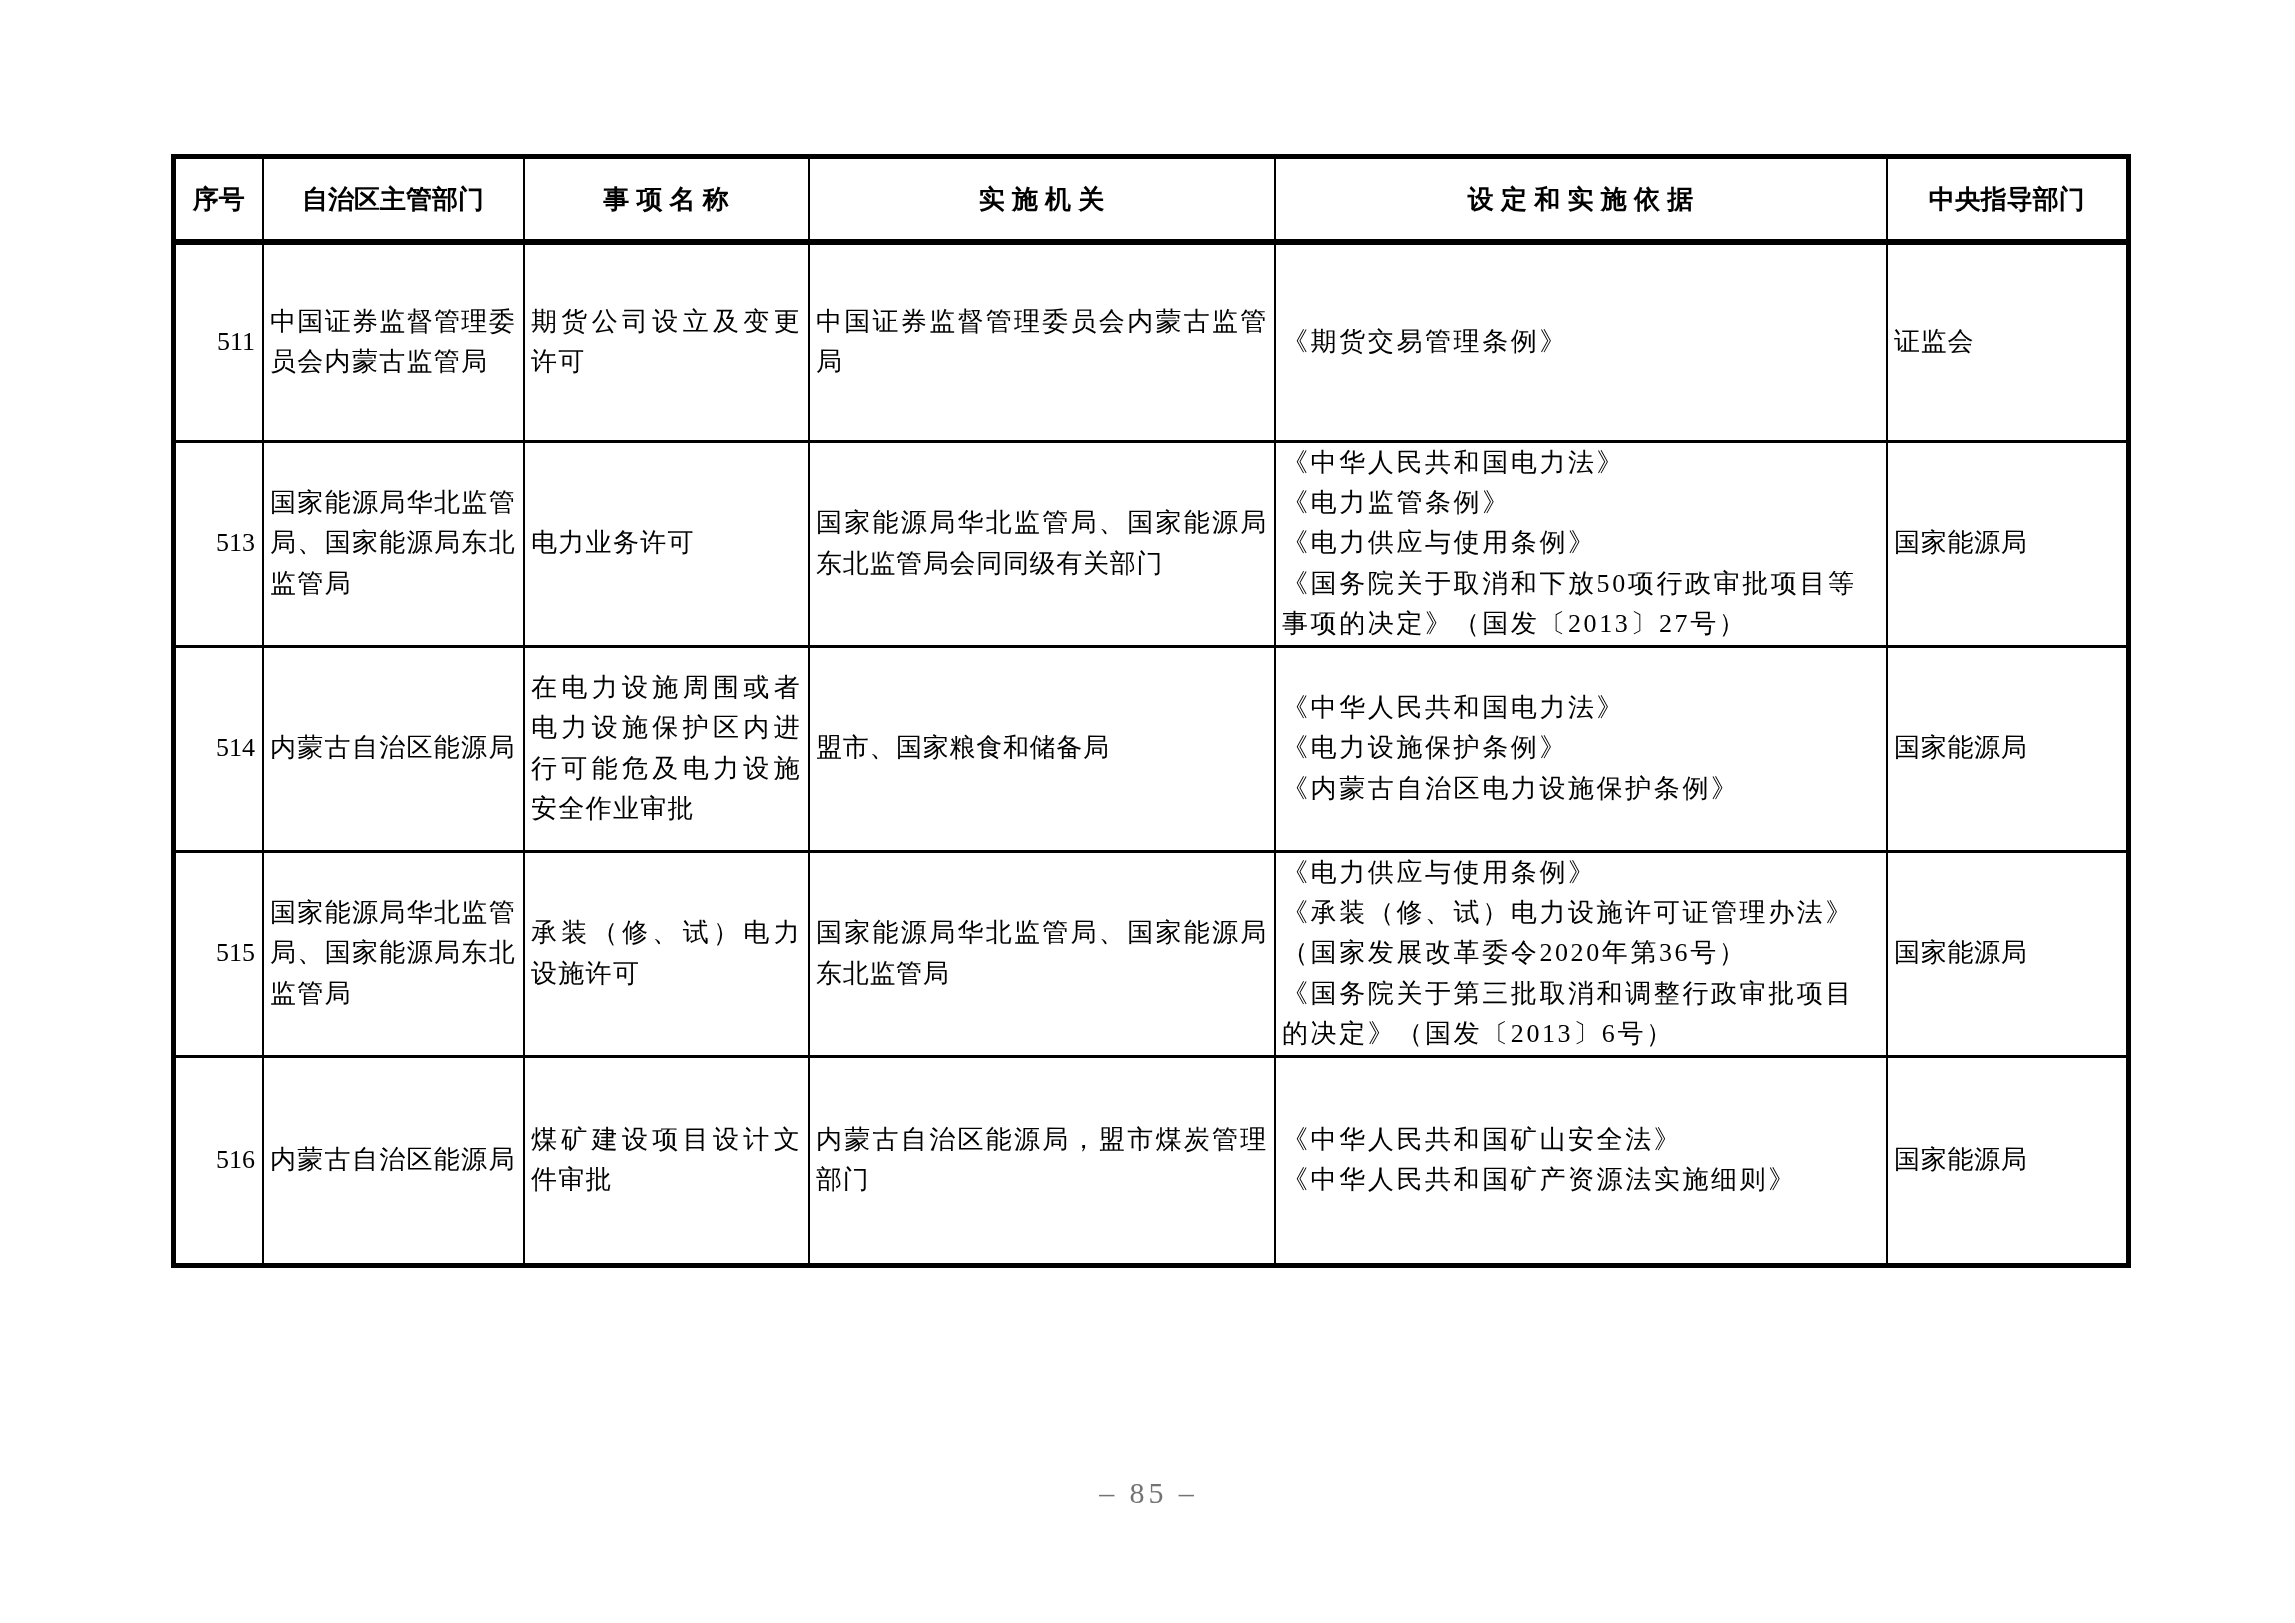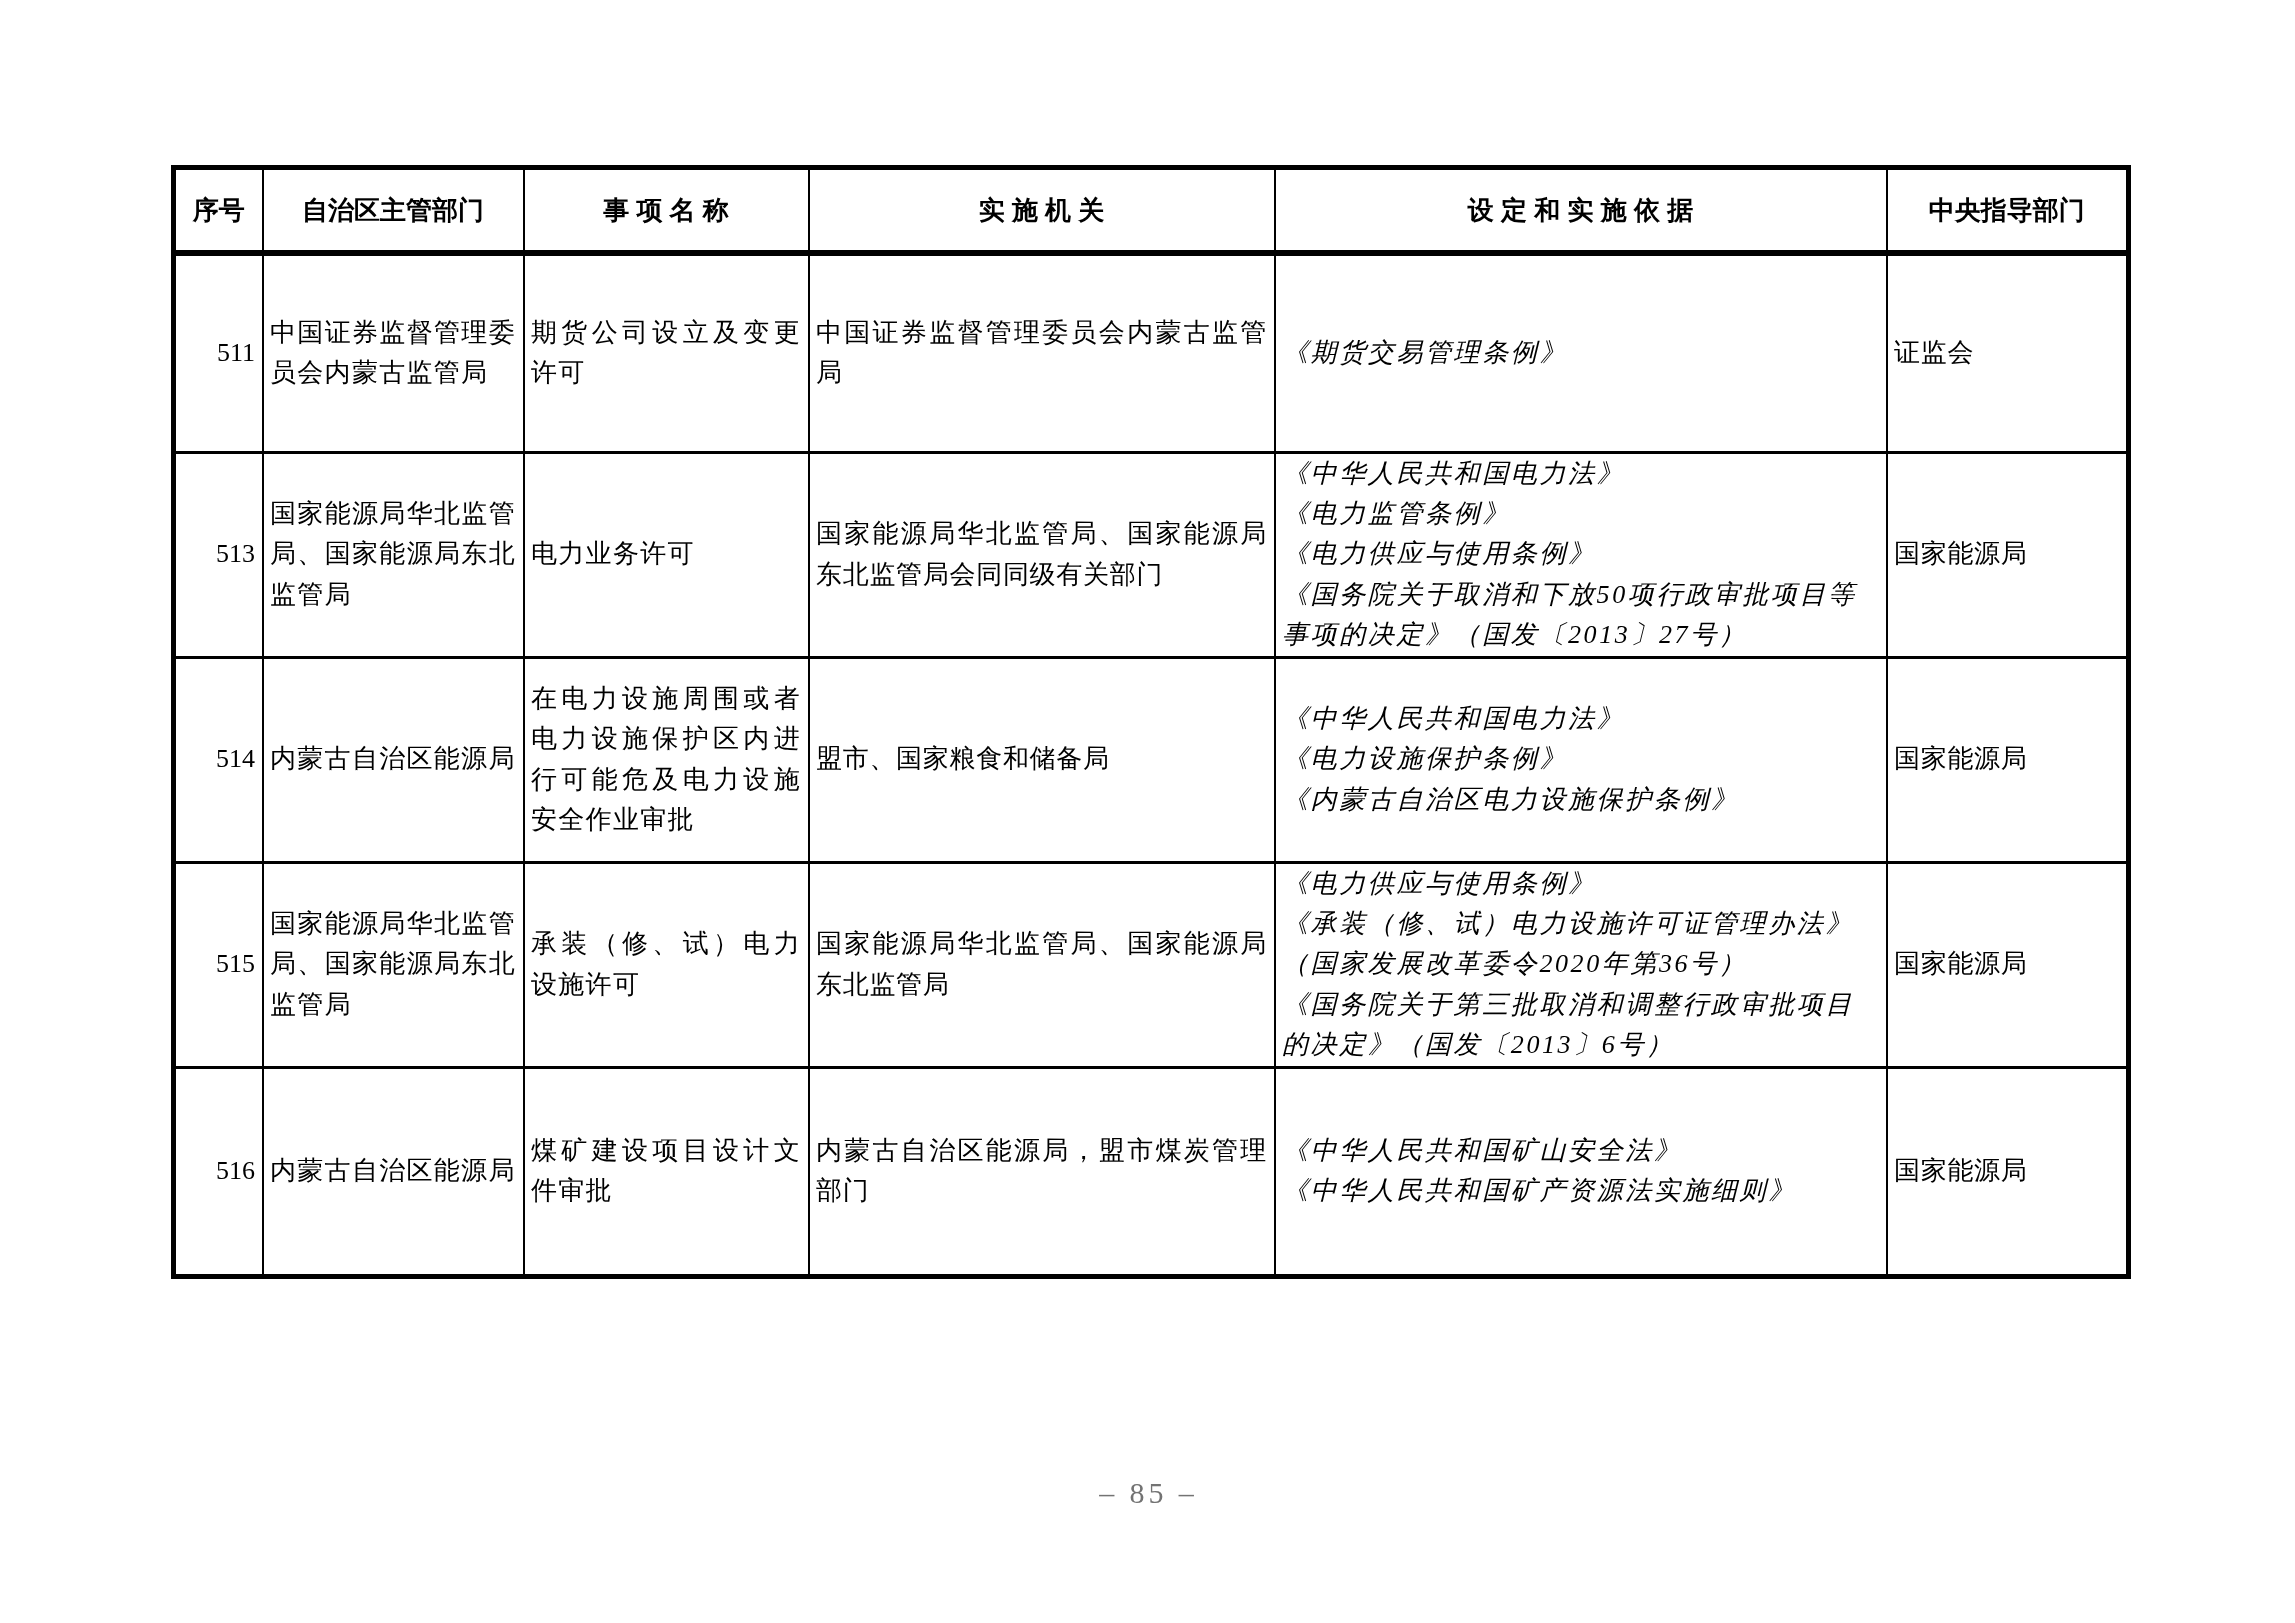--- a/index.html
+++ b/index.html
@@ -7,21 +7,21 @@
   .page {
     position: relative;
     width: 2295px;
     height: 1623px;
     background: #ffffff;
     overflow: hidden;
   }
   table.approval {
     position: absolute;
     left: 171px;
-    top: 165px;
+    top: 154px;
     width: 1955px;
     border-collapse: collapse;
     table-layout: fixed;
     padding-left: 16px;
   }
   table.approval, table.approval th, table.approval td {
     border: 2.6px solid #000000;
   }
   table.approval { border: 5.2px solid #000000; }
   table.approval thead th { border-bottom: 6.5px solid #000000; }
@@ -48,21 +48,21 @@
   tr.r0 { height: 199px; }
   tr.r1 { height: 198px; }
   tr.r2 { height: 205px; }
   tr.r3 { height: 205px; }
   tr.r4 { height: 205px; }
   tr.r5 { height: 209px; }
   td.c-seq   { text-align: right; padding: 0; letter-spacing: 0; }
   td.c-dept  { text-align: justify; text-justify: inter-character; letter-spacing: 1.3px; }
   td.c-item  { text-align: justify; text-justify: inter-character; letter-spacing: 1.3px; }
   td.c-agency{ text-align: justify; text-justify: inter-character; letter-spacing: 0.7px; }
-  td.c-basis { white-space: pre-line; letter-spacing: 2.6px; text-align: left; font-style: italic; }
+  td.c-basis { white-space: pre-line; letter-spacing: 2.6px; text-align: left; }
   td.c-central { text-align: left; letter-spacing: 0.7px; }
   .pageno {
     position: absolute;
     left: 171px;
     top: 1476px;
     width: 1955px;
     text-align: center;
     font-family: "Liberation Serif", "DejaVu Serif", serif;
     font-size: 30px;
     color: #737373;

